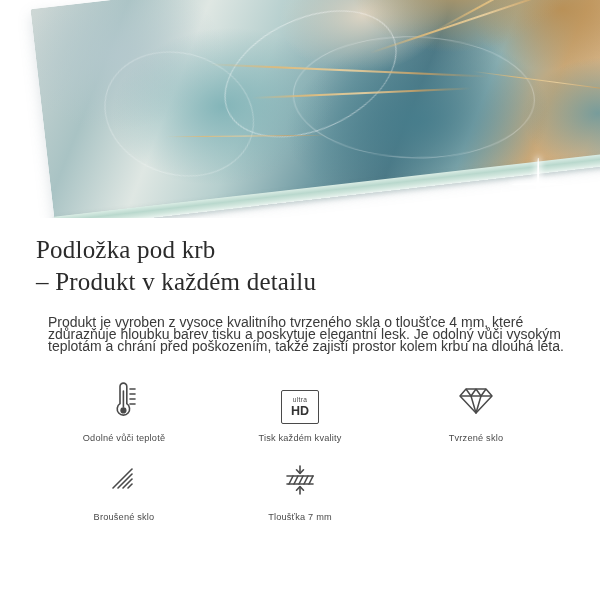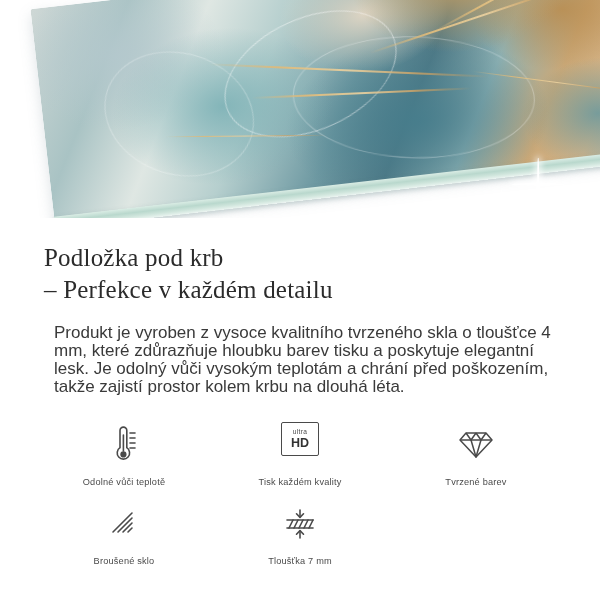--- a/index.html
+++ b/index.html
@@ -106,49 +106,49 @@
   
   .content {
     padding: 16px 36px 0 36px;
   }
   .title {
     font-family: "Liberation Serif", serif;
     font-size: 25px;
     line-height: 32px;
     color: #2b2b2b;
     font-weight: 400;
-    margin: 8px;
+    margin: 0;
     letter-spacing: 0.2px;
   }
   .title .line2 { display: block; }
   .paragraph {
-    margin: 18px 0 0 18px;
-    font-size: 17px;
-    line-height: 18px;
+    margin: 18px 0 0 12px;
+    font-size: 14px;
+    line-height: 12px;
     color: #3a3a3a;
     max-width: 540px;
   }
 
   
   .features {
     margin-top: 26px;
     display: grid;
     grid-template-columns: repeat(3, 1fr);
     row-gap: 14px;
   }
   .feature {
     display: flex;
     flex-direction: column;
     align-items: center;
     justify-content: flex-start;
   }
   .feature-icon {
     height: 46px;
     display: flex;
-    align-items: flex-start;
+    align-items: flex-end;
     justify-content: center;
   }
   .feature-label {
     margin-top: 9px;
     font-size: 9.2px;
     color: #4a4a4a;
     letter-spacing: 0.2px;
     text-align: center;
   }
   .hd-box {
@@ -196,21 +196,21 @@
       <div class="glass-edge"></div>
     </div>
     <div class="sparkle sp1"></div>
     <div class="sparkle sp2"></div>
     <div class="sparkle sp3"></div>
   </div>
 
   <div class="content">
     <h1 class="title">
       <span>Podložka pod krb</span>
-      <span class="line2">– Perfekce v každém detailu</span>
+      <span class="line2">– Produkt v každém detailu</span>
     </h1>
     <p class="paragraph">Produkt je vyroben z vysoce kvalitního tvrzeného skla o tloušťce 4 mm, které zdůrazňuje hloubku barev tisku a poskytuje elegantní lesk. Je odolný vůči vysokým teplotám a chrání před poškozením, takže zajistí prostor kolem krbu na dlouhá léta.</p>
 
     <div class="features">
 
       <div class="feature">
         <div class="feature-icon">
           <svg width="46" height="46" viewBox="0 0 46 46" fill="none" stroke="#4a4a4a" stroke-width="1.6" stroke-linecap="round">
             <path d="M19 8.5a3.4 3.4 0 0 1 6.8 0v17.2a6.2 6.2 0 1 1-6.8 0Z"></path>
             <line x1="22.4" y1="13" x2="22.4" y2="29"></line>
@@ -238,21 +238,21 @@
       <div class="feature">
         <div class="feature-icon">
           <svg width="46" height="46" viewBox="0 0 46 46" fill="none" stroke="#4a4a4a" stroke-width="1.5" stroke-linejoin="round">
             <path d="M13 11h20l6 7-16 17L7 18Z"></path>
             <path d="M13 11 18 18 23 11"></path>
             <path d="M33 11 28 18 23 11"></path>
             <path d="M7 18h32"></path>
             <path d="M18 18 23 35 28 18"></path>
           </svg>
         </div>
-        <div class="feature-label">Tvrzené barev</div>
+        <div class="feature-label">Tvrzené sklo</div>
       </div>
 
       <div class="feature">
         <div class="feature-icon">
           <svg width="46" height="46" viewBox="0 0 46 46" fill="none" stroke="#4a4a4a" stroke-width="1.6" stroke-linecap="round">
             <path d="M12 31 31 12"></path>
             <path d="M17 31 31 17"></path>
             <path d="M22 31 31 22"></path>
             <path d="M27 31 31 27"></path>
           </svg>

